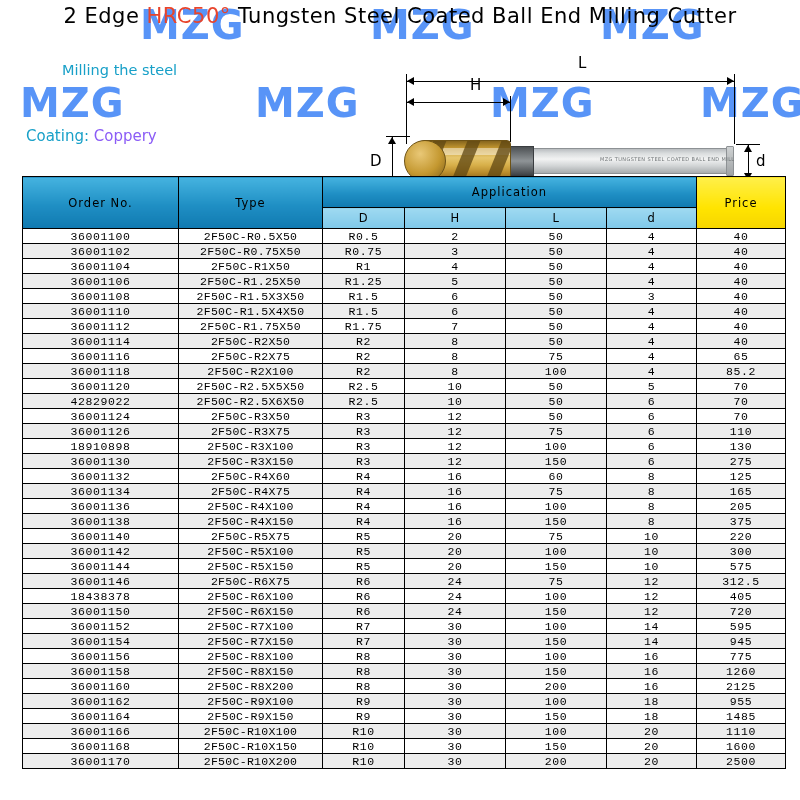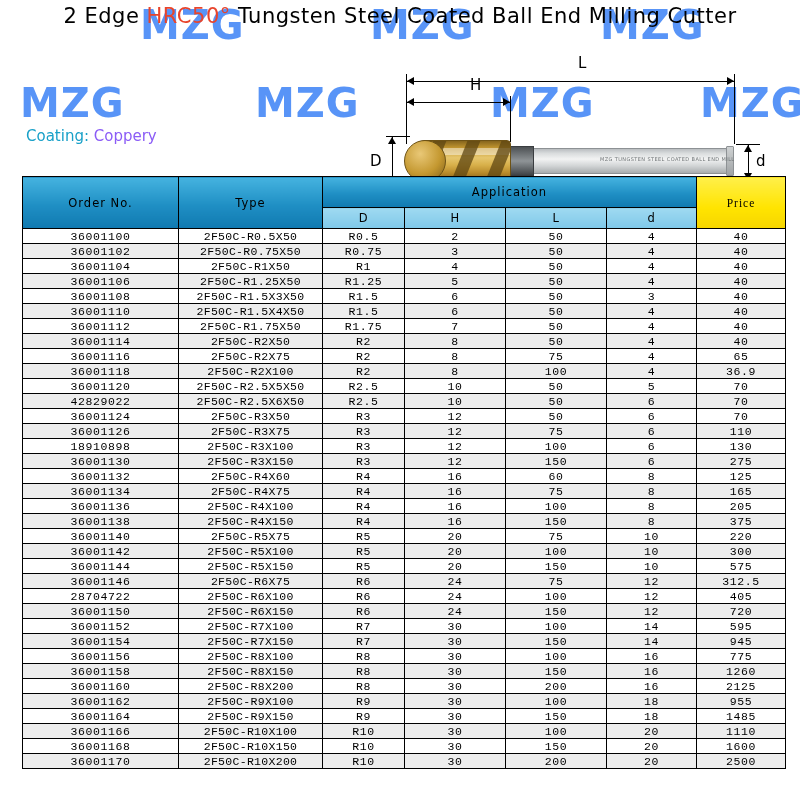--- a/index.html
+++ b/index.html
@@ -193,21 +193,20 @@
     background: linear-gradient(to bottom, #45b3e0 0%, #1f8fc4 55%, #1079b0 100%);
     color: #000;
     font-size: 11.5px;
     letter-spacing: 1px;
     height: 30px;
   }
   .hdr-yellow {
     background: linear-gradient(to bottom, #ffef4a 0%, #ffe400 60%, #f5d500 100%);
     color: #000;
     letter-spacing: 1px;
-    font-family: Liberation Serif, serif;
   }
   .hdr-sub {
     background: linear-gradient(to bottom, #9fd9f1 0%, #7fc9e9 100%);
     color: #000;
     height: 20px;
     letter-spacing: .5px;
   }
   tbody tr { height: 15px; font-family: Liberation Mono, monospace; }
   tbody tr.alt td { background: #ededed; }
   td.order  { width: 155px; letter-spacing: .6px; }
@@ -229,20 +228,21 @@
   <div class="wm wm4">MZG</div>
   <div class="wm wm5">MZG</div>
   <div class="wm wm6">MZG</div>
   <div class="wm wm7">MZG</div>
 
   <div class="title">
     <span>2 Edge </span><span class="hl">HRC50°</span><span> Tungsten Steel Coated Ball End Milling Cutter</span>
   </div>
 
   <div class="app-block">
+    <div class="l2">Milling the steel</div>
   </div>
   <div class="coating">
     <span>Coating:</span>
     <span class="val">Coppery</span>
   </div>
 
   <div class="diagram">
 
     <div class="lbl" style="left:218px; top:14px;">L</div>
     <div class="dim-line dim-h" style="left:46px; top:41px; width:328px;"></div>
@@ -381,21 +381,21 @@
           <td class="d2col">4</td>
           <td class="price">65</td>
         </tr>
         <tr class="alt">
           <td class="order">36001118</td>
           <td class="type">2F50C-R2X100</td>
           <td class="dcol">R2</td>
           <td class="hcol">8</td>
           <td class="lcol">100</td>
           <td class="d2col">4</td>
-          <td class="price">36.9</td>
+          <td class="price">85.2</td>
         </tr>
         <tr>
           <td class="order">36001120</td>
           <td class="type">2F50C-R2.5X5X50</td>
           <td class="dcol">R2.5</td>
           <td class="hcol">10</td>
           <td class="lcol">50</td>
           <td class="d2col">5</td>
           <td class="price">70</td>
         </tr>
@@ -510,21 +510,21 @@
         <tr class="alt">
           <td class="order">36001146</td>
           <td class="type">2F50C-R6X75</td>
           <td class="dcol">R6</td>
           <td class="hcol">24</td>
           <td class="lcol">75</td>
           <td class="d2col">12</td>
           <td class="price">312.5</td>
         </tr>
         <tr>
-          <td class="order">28704722</td>
+          <td class="order">18438378</td>
           <td class="type">2F50C-R6X100</td>
           <td class="dcol">R6</td>
           <td class="hcol">24</td>
           <td class="lcol">100</td>
           <td class="d2col">12</td>
           <td class="price">405</td>
         </tr>
         <tr class="alt">
           <td class="order">36001150</td>
           <td class="type">2F50C-R6X150</td>

